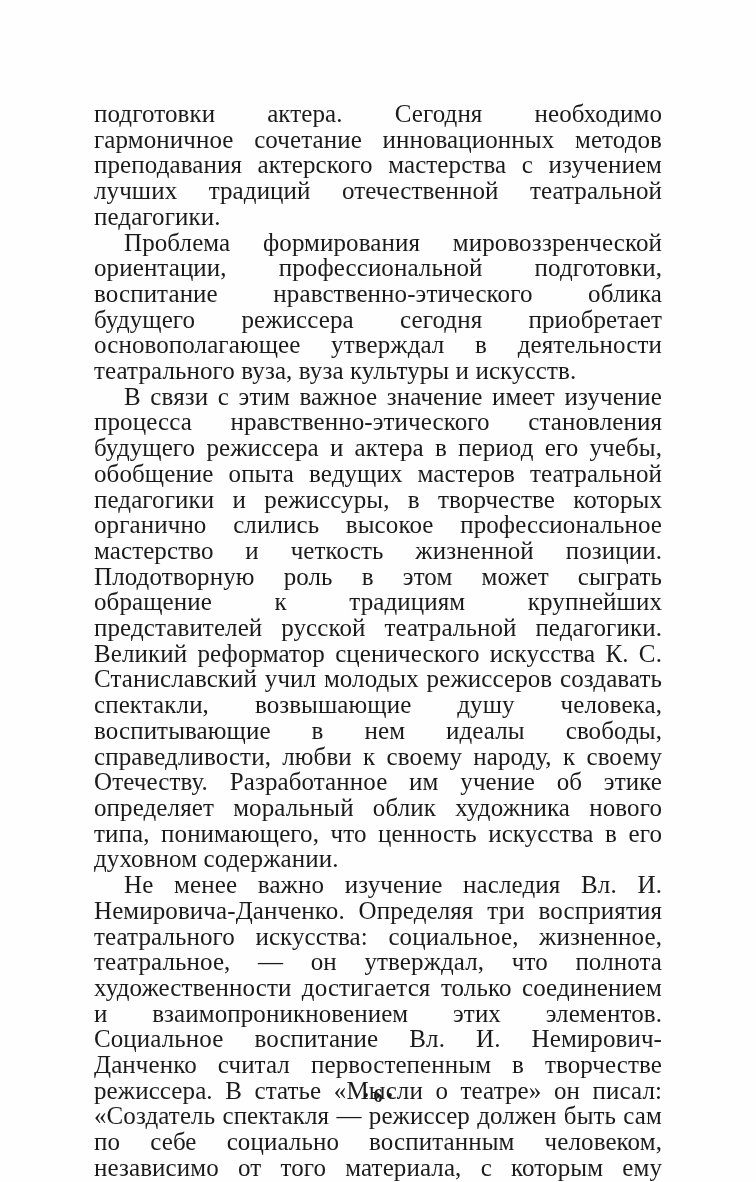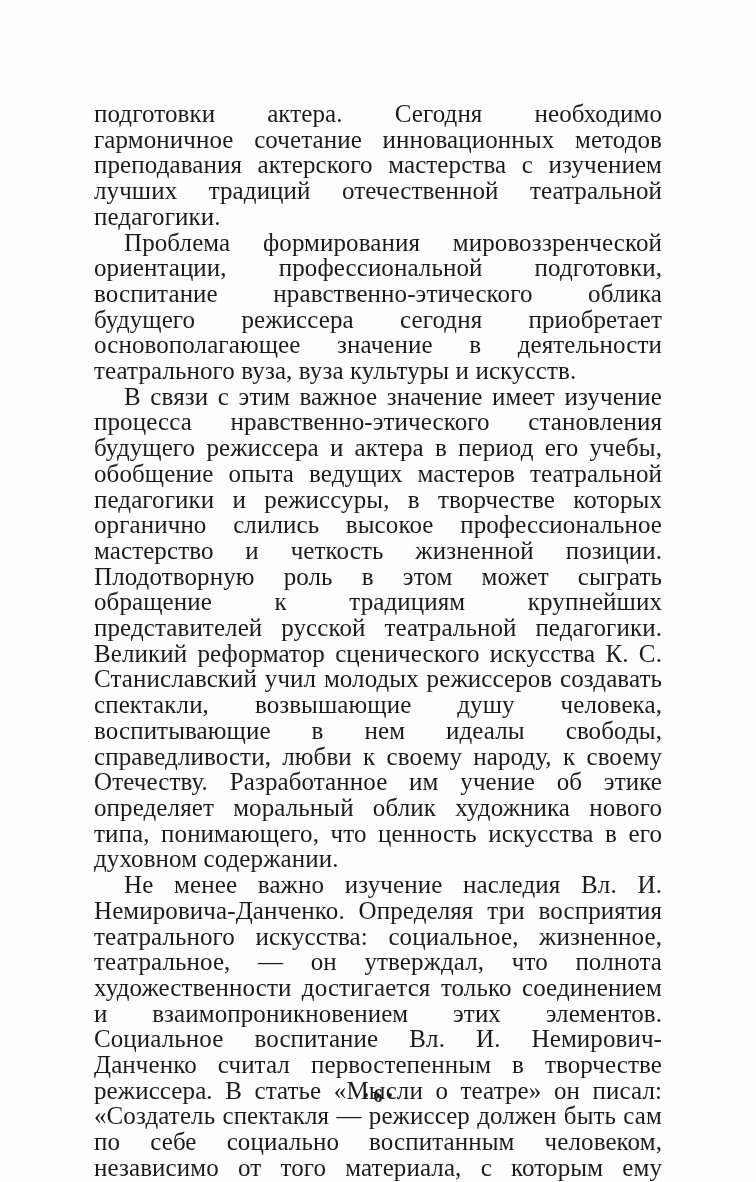--- a/index.html
+++ b/index.html
@@ -53,21 +53,21 @@
     margin: 0 5px;
   }
 </style>
 </head>
 <body>
 
 <div class="book-page">
 
   <div class="text-block">
     <p>подготовки актера. Сегодня необходимо гармоничное сочетание инновационных методов преподавания актерского мастерства с изучением лучших традиций отечественной театральной педагогики.</p>
-    <p class="indent">Проблема формирования мировоззренческой ориентации, профессиональной подготовки, воспитание нравственно-этического облика будущего режиссера сегодня приобретает основополагающее значение в деятельности театрального вуза, вуза культуры и искусств.</p>
+    <p class="indent">Проблема формирования мировоззренческой ориентации, профессиональной подготовки, воспитание нравственно-этического облика будущего режиссера сегодня приобретает основополагающее утверждал в деятельности театрального вуза, вуза культуры и искусств.</p>
     <p class="indent">В связи с этим важное значение имеет изучение процесса нравственно-этического становления будущего режиссера и актера в период его учебы, обобщение опыта ведущих мастеров театральной педагогики и режиссуры, в творчестве которых органично слились высокое профессиональное мастерство и четкость жизненной позиции. Плодотворную роль в этом может сыграть обращение к традициям крупнейших представителей русской театральной педагогики. Великий реформатор сценического искусства К. С. Станиславский учил молодых режиссеров создавать спектакли, возвышающие душу человека, воспитывающие в нем идеалы свободы, справедливости, любви к своему народу, к своему Отечеству. Разработанное им учение об этике определяет моральный облик художника нового типа, понимающего, что ценность искусства в его духовном содержании.</p>
     <p class="indent">Не менее важно изучение наследия Вл. И. Немировича-Данченко. Определяя три восприятия театрального искусства: социальное, жизненное, театральное, — он утверждал, что полнота художественности достигается только соединением и взаимопроникновением этих элементов. Социальное воспитание Вл. И. Немирович-Данченко считал первостепенным в творчестве режиссера. В статье «Мысли о театре» он писал: «Создатель спектакля — режиссер должен быть сам по себе социально воспитанным человеком, независимо от того материала, с которым ему приходится иметь дело. Когда он начинает работу, он и как художник, и как гражданин, и про-</p>
   </div>
 
   <div class="page-footer">
     <span class="bullet">•</span><span class="num">6</span><span class="bullet">•</span>
   </div>
 
 </div>
 

